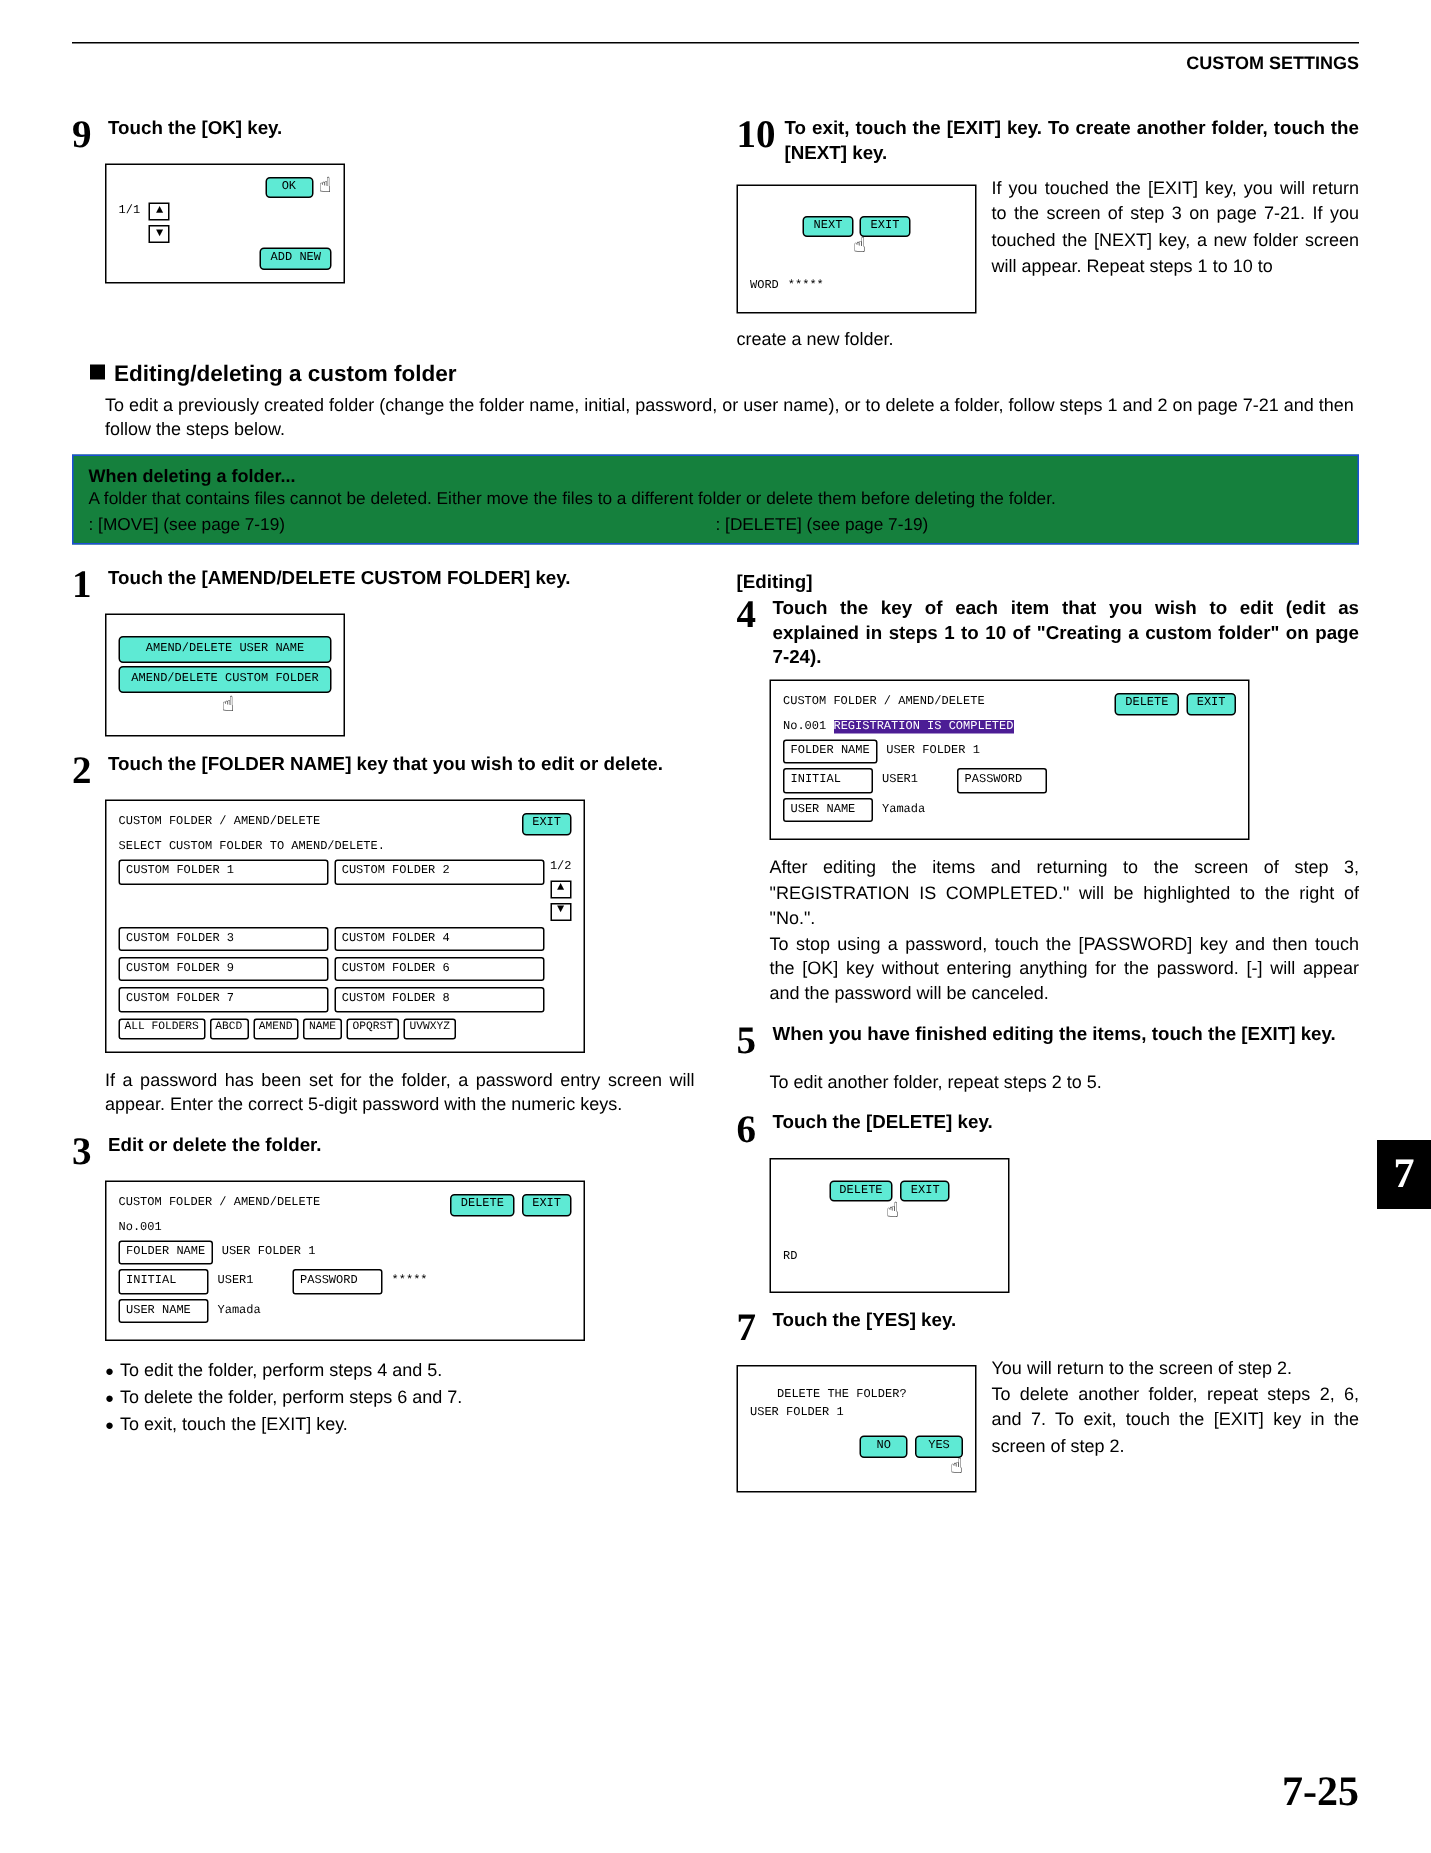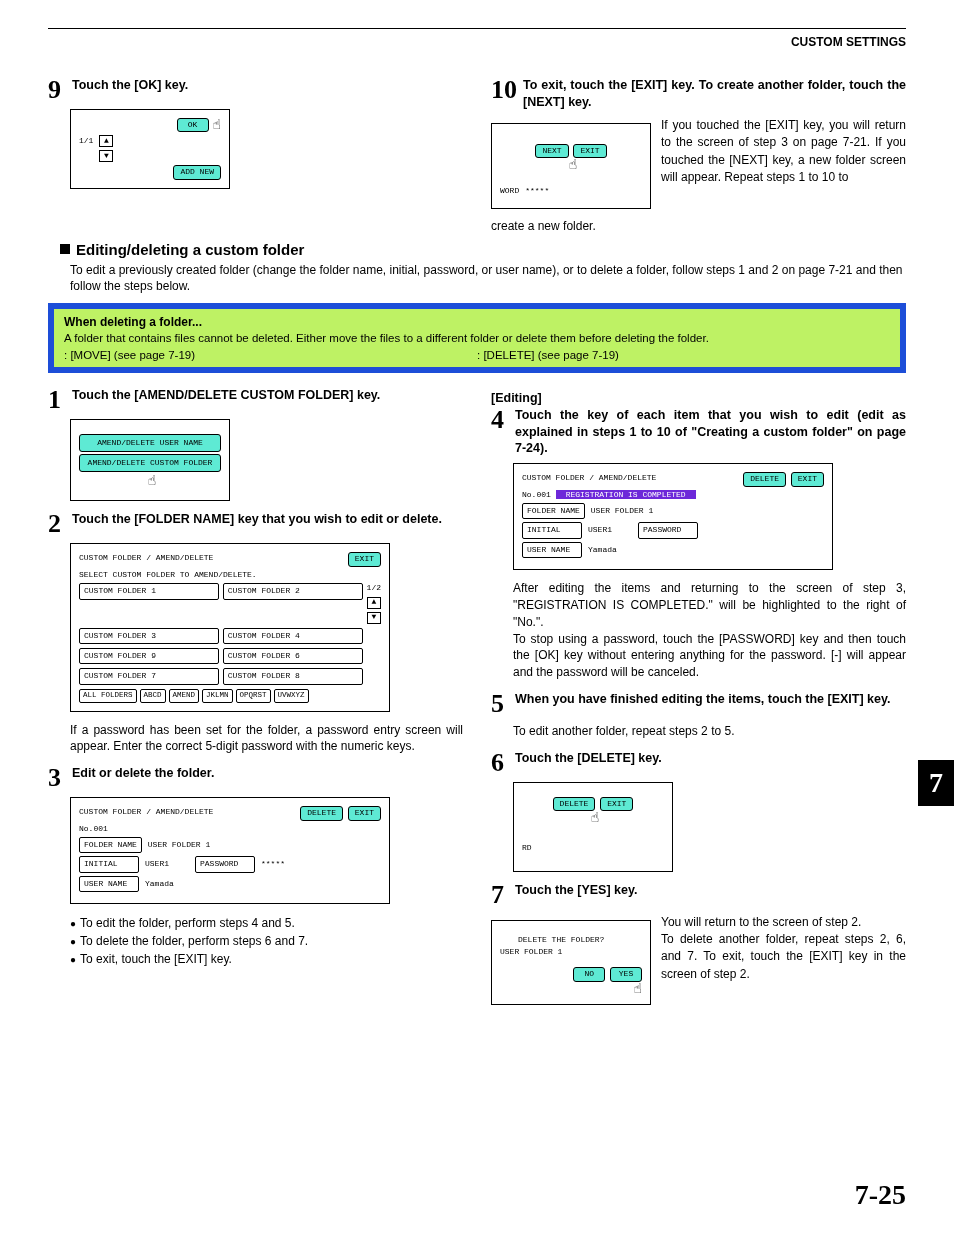--- a/index.html
+++ b/index.html
@@ -11,21 +11,21 @@
   .full { grid-column: 1 / -1; }
   .step-row { display: flex; align-items: flex-start; margin-bottom: 6px; }
   .step-num { font-family: "Times New Roman", serif; font-size: 26px; font-weight: bold; line-height: 1; margin-right: 6px; min-width: 18px; }
   .step-text { font-weight: bold; font-size: 12.5px; line-height: 1.35; flex: 1; }
   .step-text.justify { text-align: justify; }
   .body-text { font-size: 12px; line-height: 1.4; margin: 6px 0 10px 22px; }
   .body-text.justify { text-align: justify; }
   .sub-heading { font-weight: bold; font-size: 12.5px; margin: 4px 0 2px 0; }
   .section-heading { font-weight: bold; font-size: 15px; margin: 8px 0 4px 12px; }
   .sq { display: inline-block; width: 10px; height: 10px; background: #000; margin-right: 6px; vertical-align: 1px; }
-  .note-box { border: 6px solid #1d4ed8; padding: 6px 10px; margin: 8px 0 14px 0; background: #bef264; }
+  .note-box { border: 1px solid #1d4ed8; padding: 6px 10px; margin: 8px 0 14px 0; background: #15803d; }
   .note-title { font-weight: bold; font-size: 12px; margin-bottom: 2px; }
   .note-body { font-size: 11.5px; line-height: 1.35; }
   .note-refs { display: flex; margin-top: 2px; font-size: 11.5px; }
   .note-refs > div { flex: 1; }
   .panel { border: 1px solid #000; padding: 8px; margin: 6px 0 10px 0; font-family: "Courier New", monospace; font-size: 8px; line-height: 1.3; background: #fff; }
   .panel.sm { width: 160px; }
   .panel.md { width: 320px; }
   .panel-title { font-size: 8px; margin-bottom: 3px; }
   .panel-row { display: flex; gap: 6px; align-items: center; margin: 3px 0; }
   .btn { border: 1px solid #000; padding: 1px 6px; font-size: 8px; border-radius: 3px; background: #5eead4; display: inline-block; text-align: center; min-width: 32px; }
@@ -36,21 +36,21 @@
   .pager { display: flex; flex-direction: column; gap: 3px; align-items: center; font-size: 8px; }
   .arrow-btn { border: 1px solid #000; width: 14px; height: 12px; display: flex; align-items: center; justify-content: center; font-size: 8px; }
   .tabs { display: flex; gap: 3px; margin-top: 4px; }
   .tab { border: 1px solid #000; padding: 1px 3px; font-size: 7.5px; border-radius: 2px; }
   .hand { display: inline-block; font-size: 14px; line-height: 1; vertical-align: top; margin-left: 4px; }
   .bullets { margin: 4px 0 8px 22px; }
   .bullets > div { font-size: 12px; line-height: 1.5; }
   .bullets > div::before { content: "●"; margin-right: 4px; font-size: 10px; }
   .side-tab { position: absolute; right: 0; top: 760px; background: #000; color: #fff; font-size: 28px; font-weight: bold; width: 36px; height: 46px; display: flex; align-items: center; justify-content: center; font-family: "Times New Roman", serif; }
   .page-num { position: absolute; right: 48px; bottom: 24px; font-size: 28px; font-weight: bold; font-family: "Times New Roman", serif; }
-  .hl { background: #6d28d9; color: #fff; padding: 0 10px; }
+  .hl { background: #4c1d95; color: #fff; padding: 0 0; }
   .right-top-row { display: flex; gap: 10px; align-items: flex-start; }
   .right-top-row .panel { flex-shrink: 0; }
   .right-top-row .desc { font-size: 12px; line-height: 1.45; text-align: justify; }
 </style>
 </head>
 <body>
 
 <div class="page">
   <div class="header-line"></div>
   <div class="header-title">CUSTOM SETTINGS</div>
@@ -150,21 +150,21 @@
           <div class="folder-btn">CUSTOM FOLDER 6</div>
           <div></div>
           <div class="folder-btn">CUSTOM FOLDER 7</div>
           <div class="folder-btn">CUSTOM FOLDER 8</div>
           <div></div>
         </div>
         <div class="tabs">
           <span class="tab">ALL FOLDERS</span>
           <span class="tab">ABCD</span>
           <span class="tab">AMEND</span>
-          <span class="tab">JKLMN</span>
+          <span class="tab">NAME</span>
           <span class="tab">OPQRST</span>
           <span class="tab">UVWXYZ</span>
         </div>
       </div>
       <div class="body-text justify">If a password has been set for the folder, a password entry screen will appear. Enter the correct 5-digit password with the numeric keys.</div>
 
       <div class="step-row">
         <div class="step-num">3</div>
         <div class="step-text">Edit or delete the folder.</div>
       </div>

